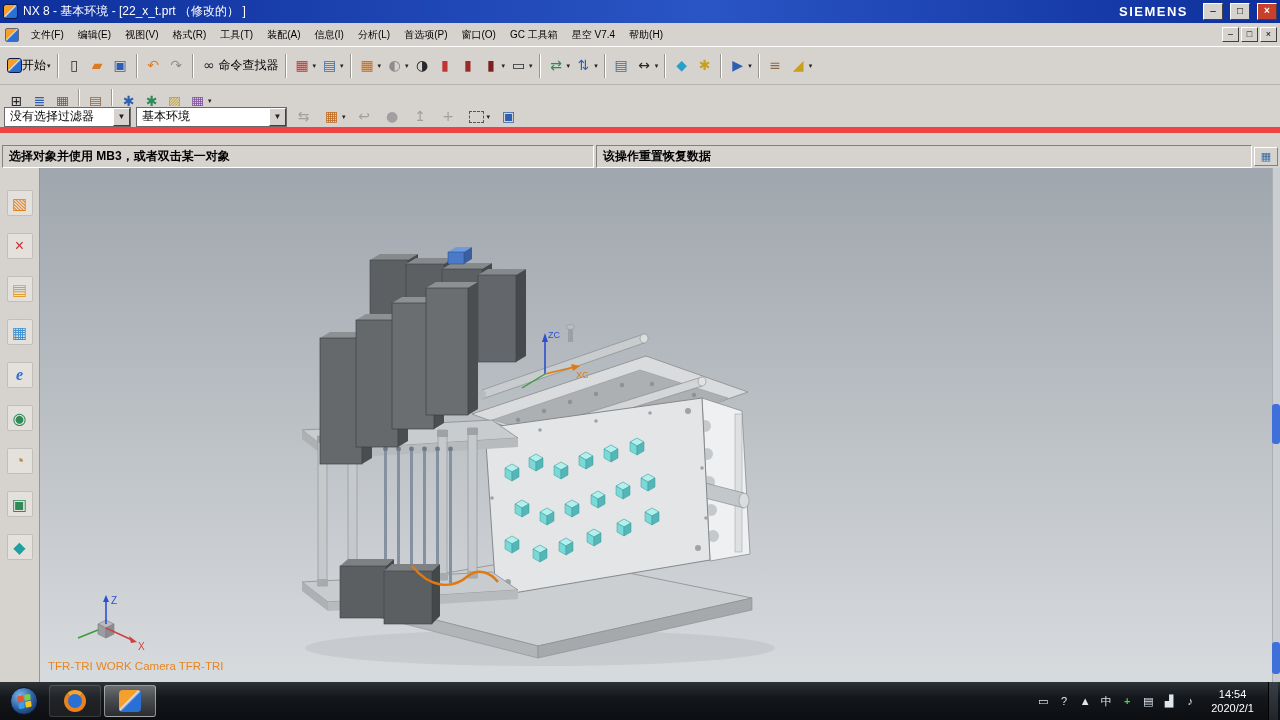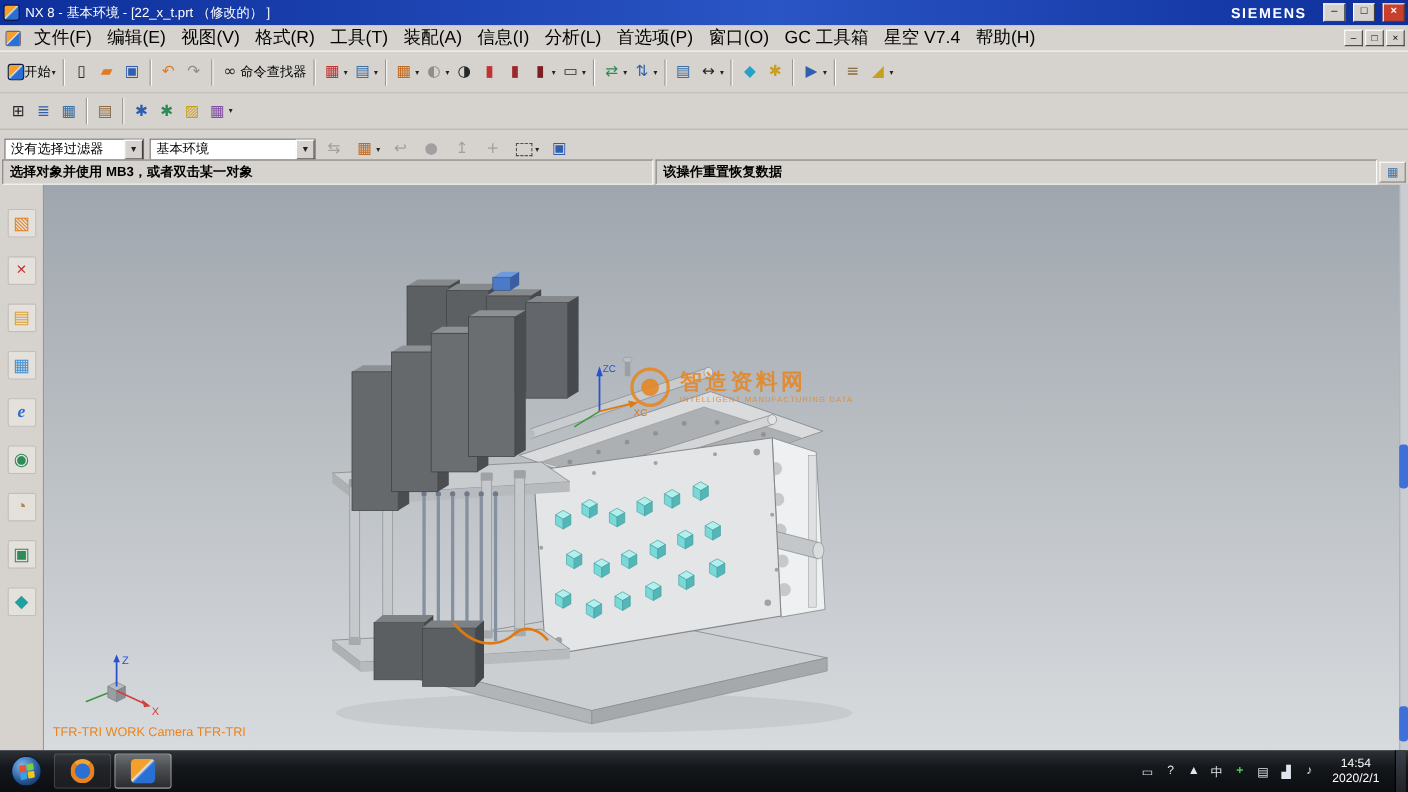--- a/index.html
+++ b/index.html
@@ -11,37 +11,37 @@
 .titlebar{position:absolute;left:0;top:0;width:100%;height:23px;background:linear-gradient(90deg,#0d2f9b,#2a55c4 55%,#0d2f9b);display:flex;align-items:center;padding:0 3px;gap:5px}
 .appicon{width:15px;height:15px;border-radius:3px;background:linear-gradient(135deg,#f5a02c 42%,#e8e8e8 47%,#2a6fd4 55%);border:1px solid #0a1a40;flex:0 0 auto}
 .title{flex:1;color:#fff;font-weight:normal;font-size:12px;white-space:nowrap;overflow:hidden}
 .brand{color:#fff;font-weight:bold;letter-spacing:1.5px;font-size:13px;margin-right:8px}
 .wbtn{width:20px;height:17px;background:#d6d3ce;border:1px solid;border-color:#fff #404040 #404040 #fff;font-size:10px;line-height:14px;text-align:center;color:#000;margin-left:2px}
 .wbtn.close{background:#c8402c;color:#fff;font-weight:bold}
 
 
 .menubar{position:absolute;left:0;top:23px;width:100%;height:24px;background:#d6d3ce;border-bottom:1px solid #fff;display:flex;align-items:center;padding:0 3px}
 .menuicon{width:14px;height:14px;margin:0 5px 0 2px;background:linear-gradient(135deg,#f5a02c 42%,#e8e8e8 47%,#2a6fd4 55%);border-radius:2px;border:1px solid #667}
-.mitem{padding:3px 7px;font-size:16px;white-space:nowrap}
+.mitem{padding:3px 7px;font-size:10px;white-space:nowrap}
 .menuspacer{flex:1}
 .mwbtn{width:17px;height:15px;background:#d6d3ce;border:1px solid;border-color:#fff #404040 #404040 #fff;font-size:9px;line-height:12px;text-align:center;margin-left:2px}
 
 
 .tb1{position:absolute;left:0;top:47px;width:100%;height:38px;background:#d6d3ce;display:flex;align-items:center;padding:0 5px;border-bottom:1px solid #b8b5b0}
 .tb2{position:absolute;left:0;top:85px;width:100%;height:33px;background:#d6d3ce;display:flex;align-items:center;padding:0 5px;border-bottom:1px solid #b8b5b0}
 .tbtn{display:inline-flex;align-items:center;padding:2px;border-radius:2px;flex:0 0 auto}
 .g{width:19px;height:19px;line-height:19px;font-size:14px;text-align:center;display:inline-block;font-family:"DejaVu Sans",sans-serif}
 .caret{font-size:7px;color:#222;margin-left:1px;align-self:center}
 .lbl{margin:0 0;font-size:12px;white-space:nowrap}
 .sep{width:0;height:24px;border-left:1px solid #9a9792;border-right:1px solid #fff;margin:0 4px;flex:0 0 auto}
 .dashedbox{width:15px;height:12px;border:1px dashed #555;display:inline-block;margin:0 2px}
 .cO{color:#e07a20}.cO2{color:#c06a20}.cB{color:#2f5fb0}.cB2{color:#3a6ea5}.cR{color:#c03434}.cR2{color:#9c2828}.cR3{color:#7a2020}.cD{color:#26282a}.cG{color:#8d8d8d}.cGr{color:#2e8b57}.cT{color:#28a0c8}.cY{color:#c8a020}.cBr{color:#8a6a40}.cP{color:#8050a0}.cDis{color:#a0a0a0}
 
 
-.selbar{position:absolute;left:0;top:124px;width:100%;height:27px;background:#d6d3ce;display:flex;align-items:center;padding:0 4px;gap:5px;border-bottom:4px solid #ef4444}
+.selbar{position:absolute;left:0;top:106px;width:100%;height:27px;background:#d6d3ce;display:flex;align-items:center;padding:0 4px;gap:5px;border-bottom:6px solid #ef4444}
 .combo{display:flex;align-items:center;height:20px;background:#fff;border:1px solid #6a6a6a;flex:0 0 auto}
 .combo-text{padding:0 5px;font-size:12px;white-space:nowrap}
 .combo .ctf{min-width:108px}.combo .cts{min-width:132px}
 .combo-arrow{width:17px;height:18px;background:#d6d3ce;border:1px solid;border-color:#fff #404040 #404040 #fff;font-size:8px;line-height:16px;text-align:center;color:#222}
 
 
 .promptbar{position:absolute;left:0;top:145px;width:100%;height:23px;background:#d6d3ce;display:flex;align-items:center;padding:0 2px;gap:2px}
 .panel{height:23px;border:1px solid;border-color:#808080 #fff #fff #808080;display:flex;align-items:center;padding:0 6px;font-weight:bold;font-size:12px;white-space:nowrap;overflow:hidden}
 .panel.pl{width:592px}
 .panel.pr{flex:1}
@@ -456,29 +456,20 @@
 
         <line x1="505" y1="206" x2="505" y2="172" stroke="#2a50d0" stroke-width="1.6"></line>
         <polygon points="502,174 508,174 505,165" fill="#2a50d0"></polygon>
         <line x1="505" y1="206" x2="534" y2="199" stroke="#e07a10" stroke-width="1.6"></line>
         <polygon points="531,196 533,203 540,198" fill="#e07a10"></polygon>
         <line x1="505" y1="206" x2="482" y2="220" stroke="#3a9a3a" stroke-width="1.4"></line>
         <text x="508" y="170" font-size="9" fill="#2a50d0">ZC</text>
         <text x="536" y="210" font-size="9" fill="#e07a10">XC</text>
       </svg>
 
-      <div class="watermark">
-        <span class="wlogo">
-            <span class="wlogo-inner"></span>
-          </span>
-        <span>
-          <div class="wtitle">智造资料网</div>
-          <div class="wsub">INTELLIGENT MANUFACTURING DATA</div>
-        </span>
-      </div>
 
       <svg class="triadbox" width="90" height="66" viewBox="0 0 90 66" xmlns="http://www.w3.org/2000/svg">
         <polygon points="34,32 42,28 50,32 42,36" fill="#b8bcc0" stroke="#7a7e82" stroke-width="0.6"></polygon>
         <polygon points="34,32 42,36 42,46 34,42" fill="#9a9ea2" stroke="#7a7e82" stroke-width="0.6"></polygon>
         <polygon points="42,36 50,32 50,42 42,46" fill="#8a8e92" stroke="#7a7e82" stroke-width="0.6"></polygon>
         <line x1="42" y1="32" x2="42" y2="8" stroke="#2a50d0" stroke-width="1.6"></line>
         <polygon points="39,10 45,10 42,3 " fill="#2a50d0"></polygon>
         <line x1="42" y1="36" x2="68" y2="48" stroke="#d04040" stroke-width="1.6"></line>
         <polygon points="65,44 67,51 73,50" fill="#d04040"></polygon>
         <line x1="34" y1="38" x2="14" y2="46" stroke="#3a9a3a" stroke-width="1.4"></line>

